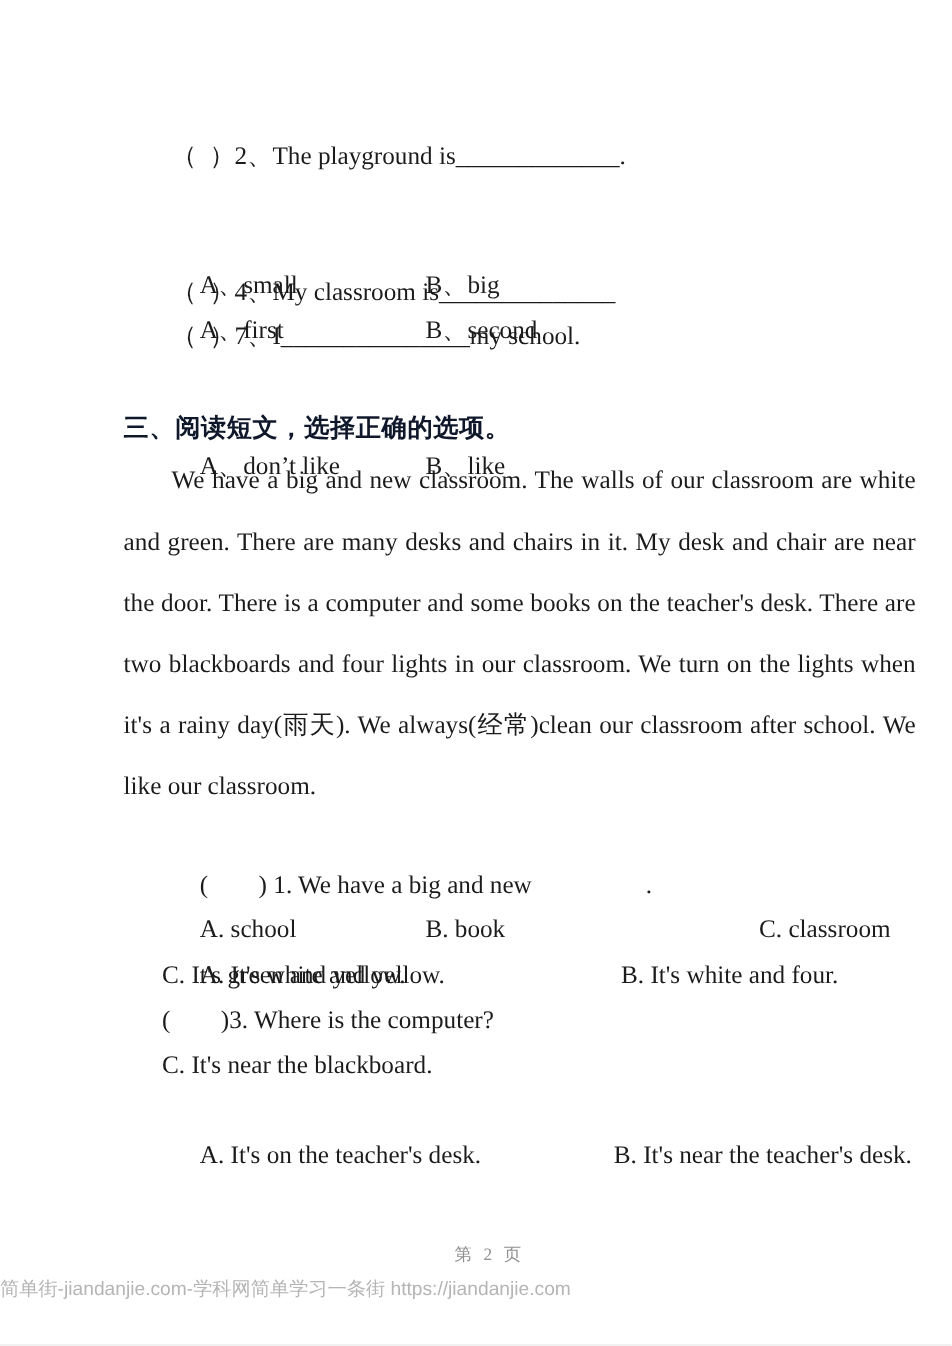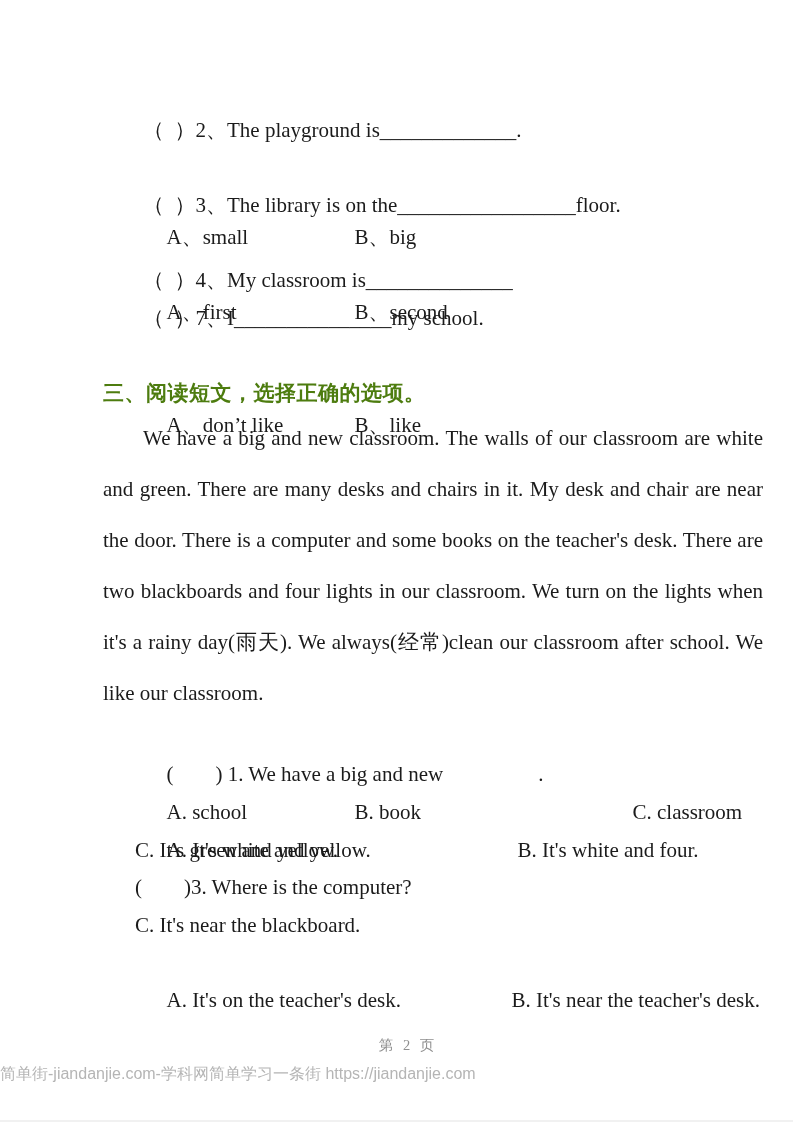--- a/index.html
+++ b/index.html
@@ -27,21 +27,21 @@
   .opt { padding-left:32px; }
   .c1 { display:inline-block; }
   .opts2 .c1 { width:188px;margin-top:32px; }
   .opts3 .c1 { width:188px; }
   .opts3 .c2 { display:inline-block; width:278px;font-family:Liberation Serif, serif; }
   .optsW .c1 { width:351px; }
   .optsN .c1 { width:345px; }
   .gap1 { display:inline-block; width:95px; }
   .gap2 { display:inline-block; width:100px; }
   .heading {
-    color:#4d7c0f;
+    color:#0f172a;
     font-weight:700;
     letter-spacing:0.5px;
   }
   .passage {
     width:660px;
     line-height:51px;
     text-align:justify;
     text-indent:40px;
     white-space:normal;
   }
@@ -64,21 +64,20 @@
 <body>
 
 <div class="page">
   <div class="content">
 
     <div class="line q">（  ）2、The playground is_____________.</div>
     <div class="line opt opts2">
       <span class="c1">A、small</span><span>B、big</span>
     </div>
 
-    <div class="line q">（  ）3、The library is on the_________________floor.</div>
     <div class="line opt opts2">
       <span class="c1">A、first</span><span>B、second</span>
     </div>
 
     <div class="line q">（  ）4、My classroom is______________</div>
 
     <div class="line q">（  ）7、I_______________my school.</div>
     <div class="line opt opts2">
       <span class="c1">A、don’t like</span><span>B、like</span>
     </div>

